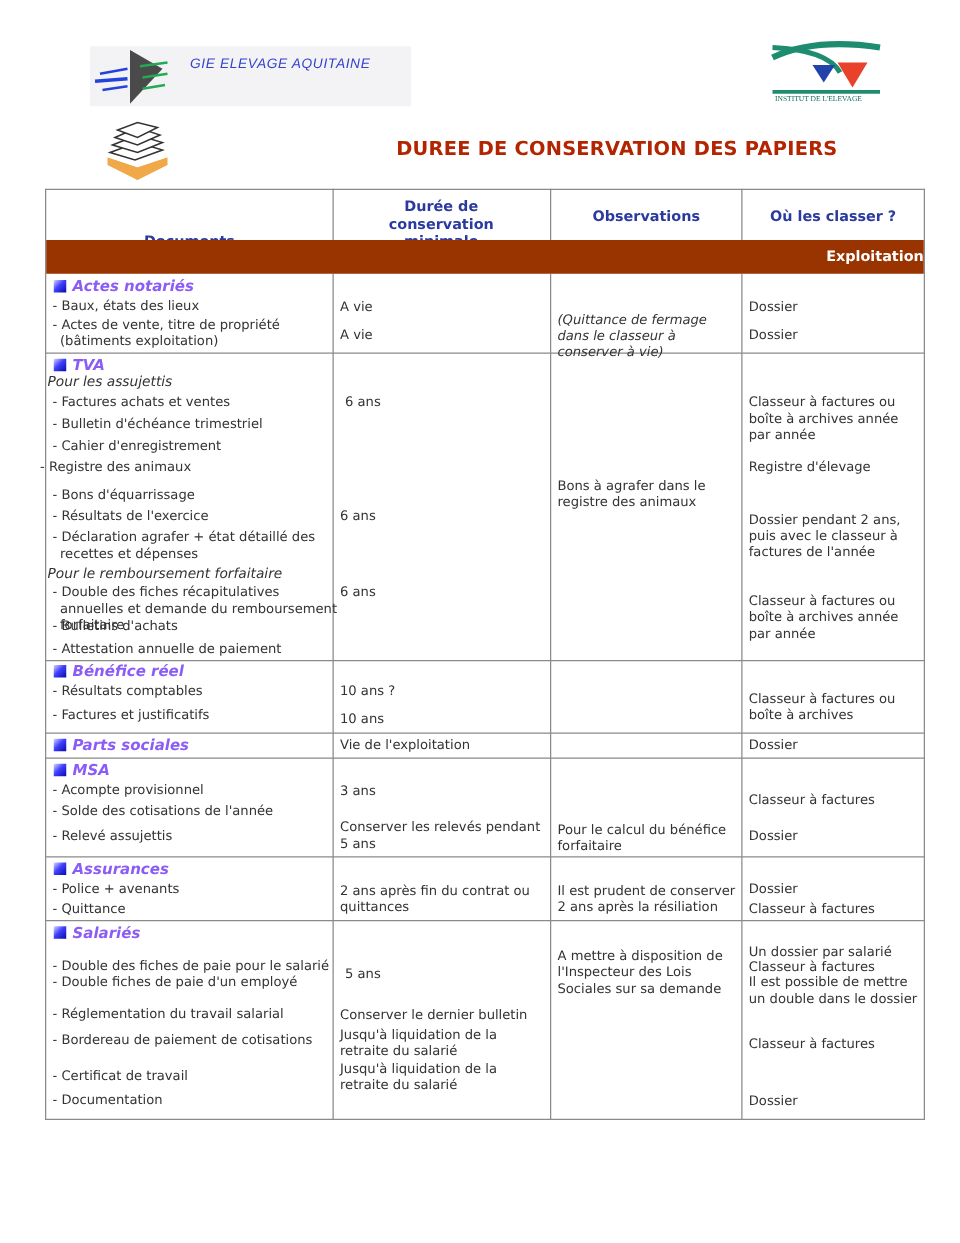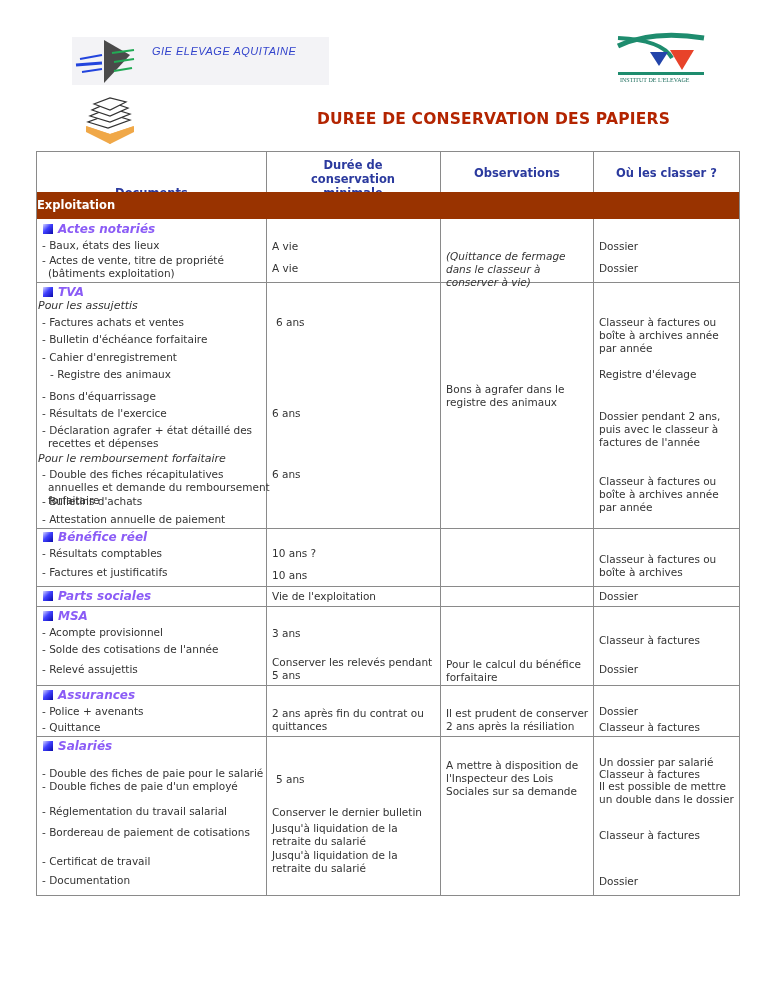--- a/index.html
+++ b/index.html
@@ -10,21 +10,21 @@
   .tw { white-space: normal; }
   .vline { position: absolute; width: 1px; background: #8a8a8a; }
   .hline { position: absolute; height: 1px; background: #8a8a8a; }
   .hdr { position: absolute; font-size: 11.5px; font-weight: bold; color: #2b3a9e; text-align: center; line-height: 14px; }
   .sec { position: absolute; font-size: 12px; font-weight: bold; font-style: italic; color: #8b5cf6; line-height: 14px; white-space: nowrap; }
   .sec .sq { display: inline-block; width: 10px; height: 10px; margin-right: 5px; vertical-align: -1px;
              background: linear-gradient(135deg, #d9d9ff 0%, #4040ff 45%, #0a0aa8 100%); }
   .sub { position: absolute; font-size: 11px; font-style: italic; color: #333; line-height: 13px; white-space: nowrap; }
   .title { position: absolute; font-size: 15.5px; font-weight: bold; color: #b32400; letter-spacing: 0.2px; }
   .band { position: absolute; background: #993300; }
-  .band-label { position: absolute; width: 100%; text-align: left; color: #ffffff; font-weight: bold; font-size: 11.5px; line-height: 26px; }
+  .band-label { position: absolute; width: 100%; text-align: right; color: #ffffff; font-weight: bold; font-size: 11.5px; line-height: 26px; }
 </style>
 </head>
 <body>
 
 <div class="abs" style="left:72px; top:37px; width:257px; height:48px; background:#f3f3f6;">
   <svg width="70" height="48" style="position:absolute;left:0;top:0;">
     <polygon points="32,3 58,18 32,46" fill="#4a4a4a"></polygon>
     <line x1="8" y1="22" x2="30" y2="18" stroke="#2244dd" stroke-width="2"></line>
     <line x1="4" y1="28" x2="30" y2="26" stroke="#2244dd" stroke-width="3"></line>
     <line x1="10" y1="35" x2="30" y2="32" stroke="#2244dd" stroke-width="2"></line>
@@ -97,23 +97,23 @@
 <div class="t" style="left:272px; top:262px;">A vie</div>
 <div class="t tw" style="left:446px; top:250px; width:145px;font-style:italic;">(Quittance de fermage dans le classeur à conserver à vie)</div>
 <div class="t" style="left:599px; top:240px;">Dossier</div>
 <div class="t" style="left:599px; top:262px;">Dossier</div>
 
 <div class="sec" style="left:43px; top:285px;">
   <span class="sq"></span><span>TVA</span>
 </div>
 <div class="sub" style="left:38px; top:299px;">Pour les assujettis</div>
 <div class="t" style="left:42px; top:316px;">- Factures achats et ventes</div>
-<div class="t" style="left:42px; top:333px;">- Bulletin d'échéance forfaitaire</div>
+<div class="t" style="left:42px; top:333px;">- Bulletin d'échéance trimestriel</div>
 <div class="t" style="left:42px; top:351px;">- Cahier d'enregistrement</div>
-<div class="t" style="left:50px; top:368px;">- Registre des animaux</div>
+<div class="t" style="left:32px; top:368px;">- Registre des animaux</div>
 <div class="t" style="left:42px; top:390px;">- Bons d'équarrissage</div>
 <div class="t" style="left:42px; top:407px;">- Résultats de l'exercice</div>
 <div class="t tw" style="left:42px; top:424px; width:222px; text-indent:-6px; padding-left:6px;">- Déclaration agrafer + état détaillé des recettes et dépenses</div>
 <div class="sub" style="left:38px; top:452px;">Pour le remboursement forfaitaire</div>
 <div class="t tw" style="left:42px; top:468px; width:226px; text-indent:-6px; padding-left:6px;">- Double des fiches récapitulatives annuelles et demande du remboursement forfaitaire</div>
 <div class="t" style="left:42px; top:495px;">- Bulletins d'achats</div>
 <div class="t" style="left:42px; top:513px;">- Attestation annuelle de paiement</div>
 
 <div class="t" style="left:276px; top:316px;">6 ans</div>
 <div class="t" style="left:272px; top:407px;">6 ans</div>

